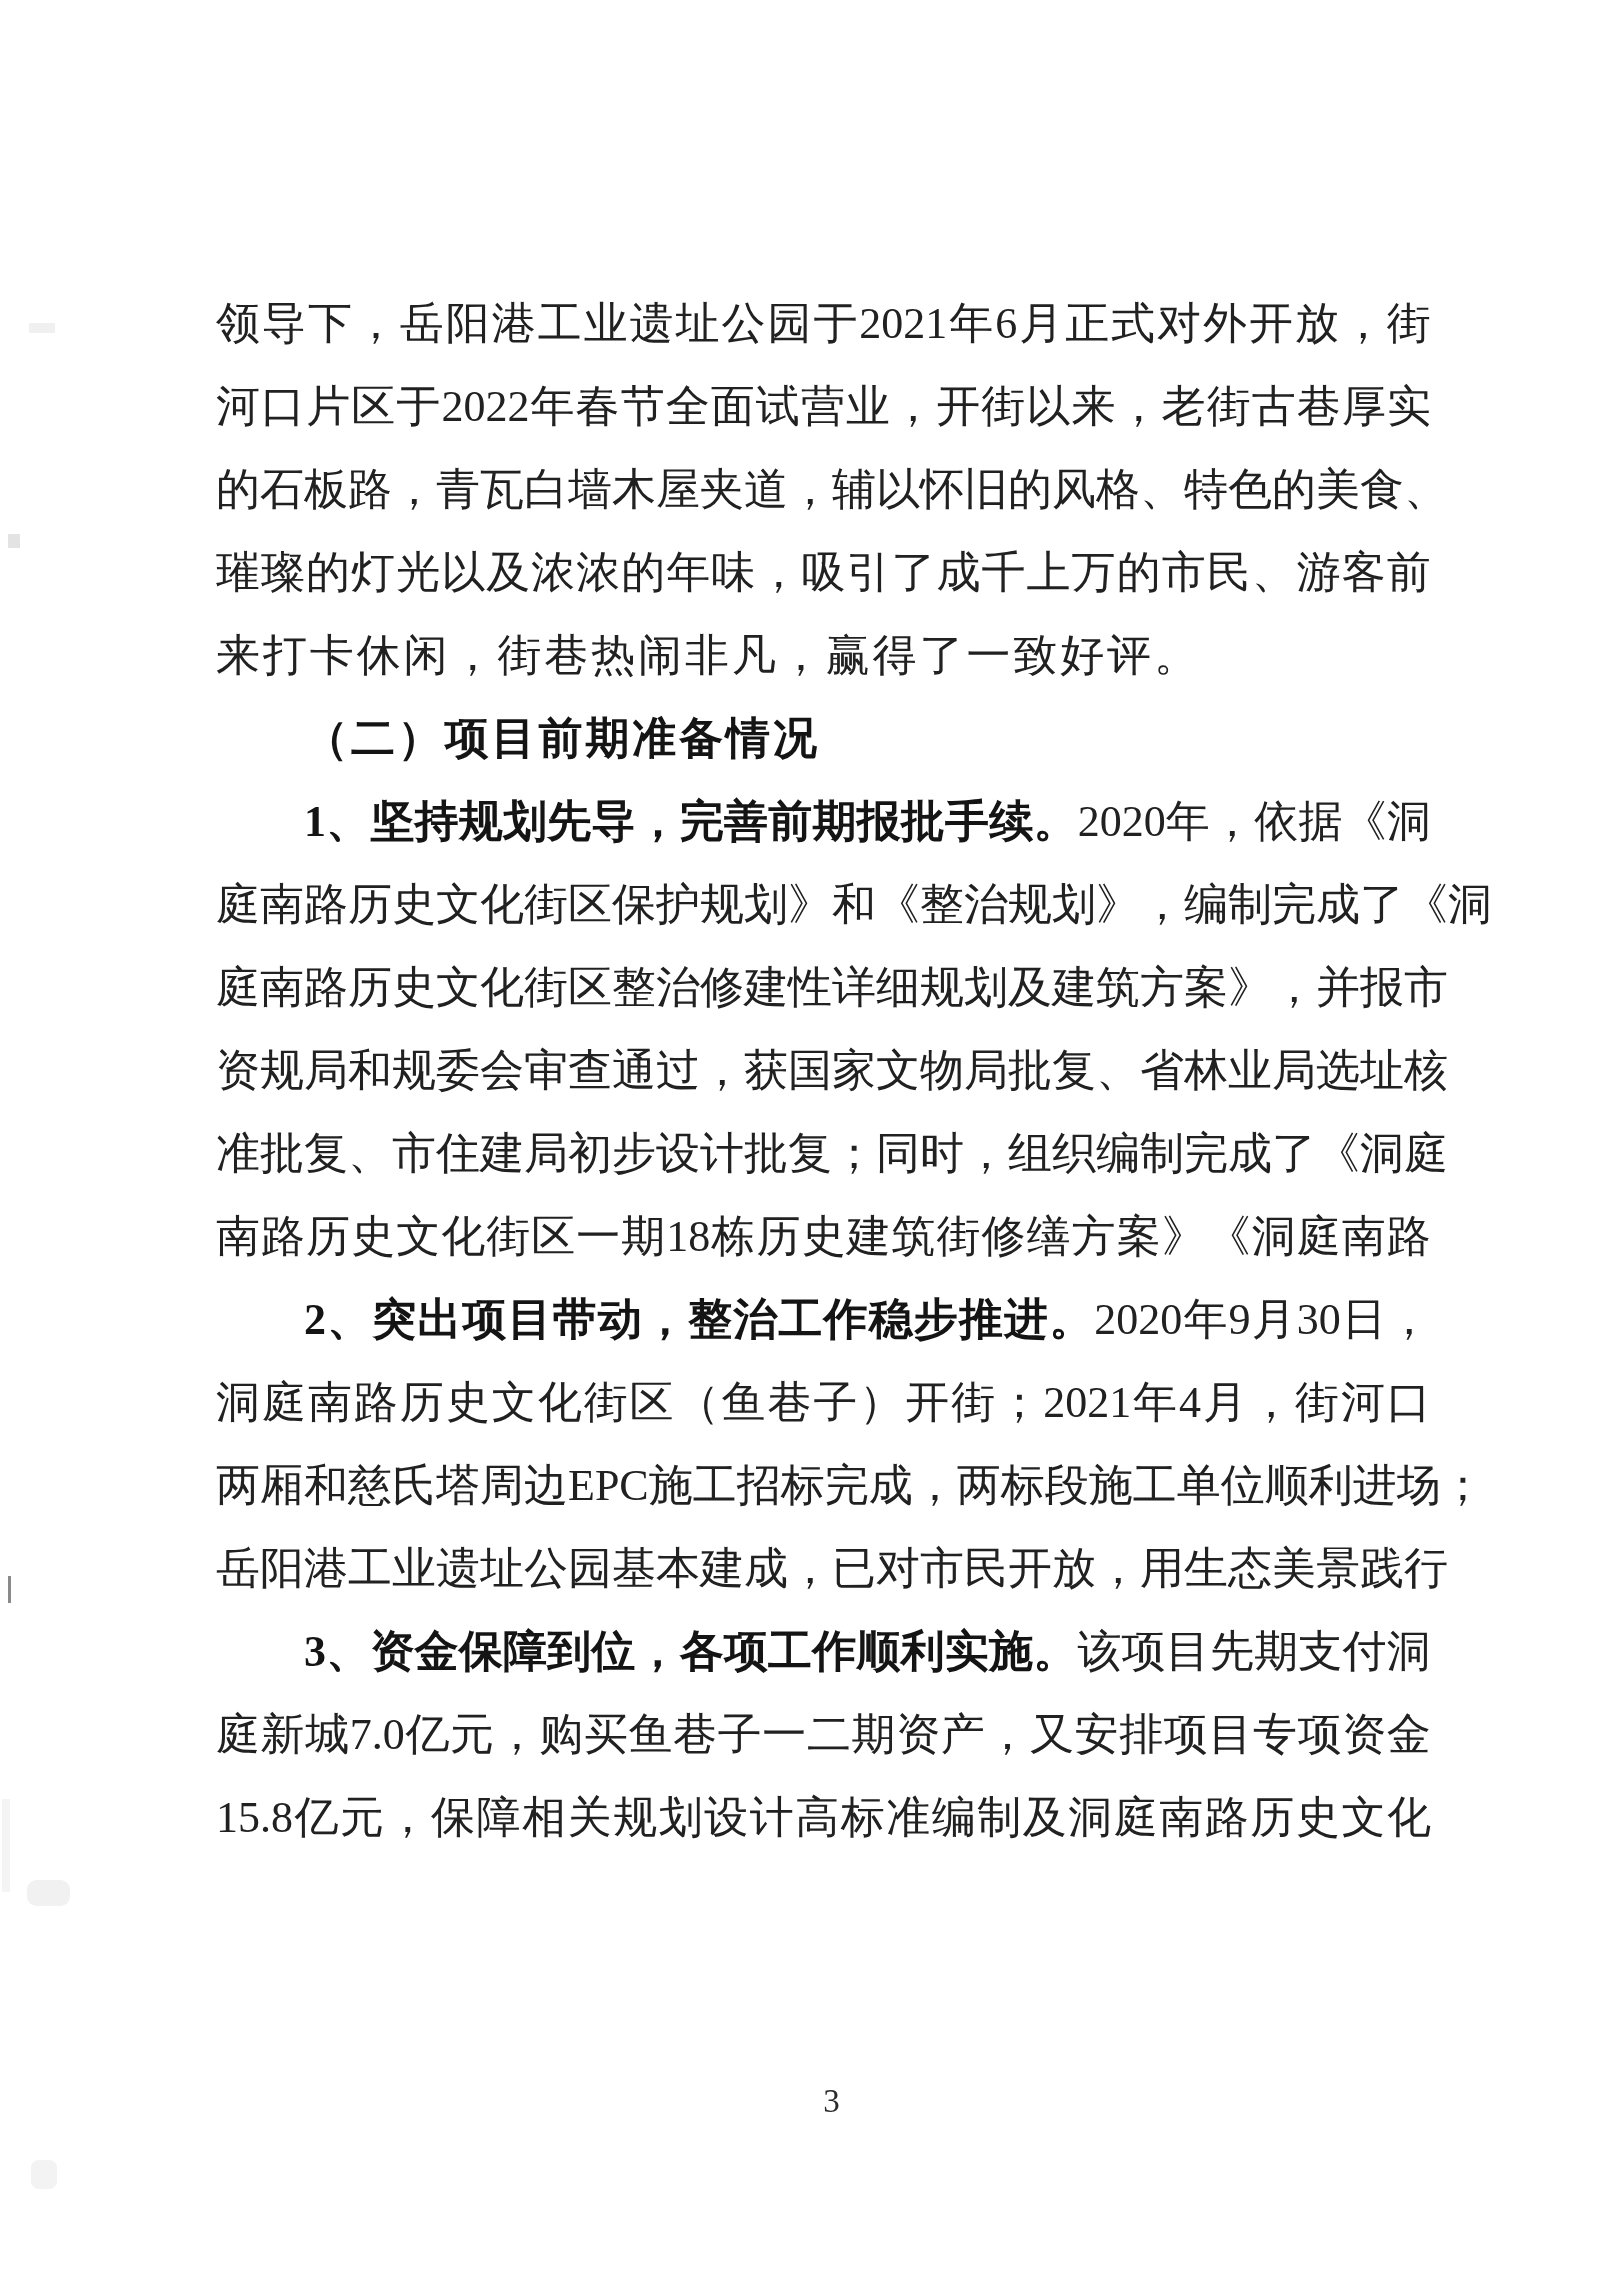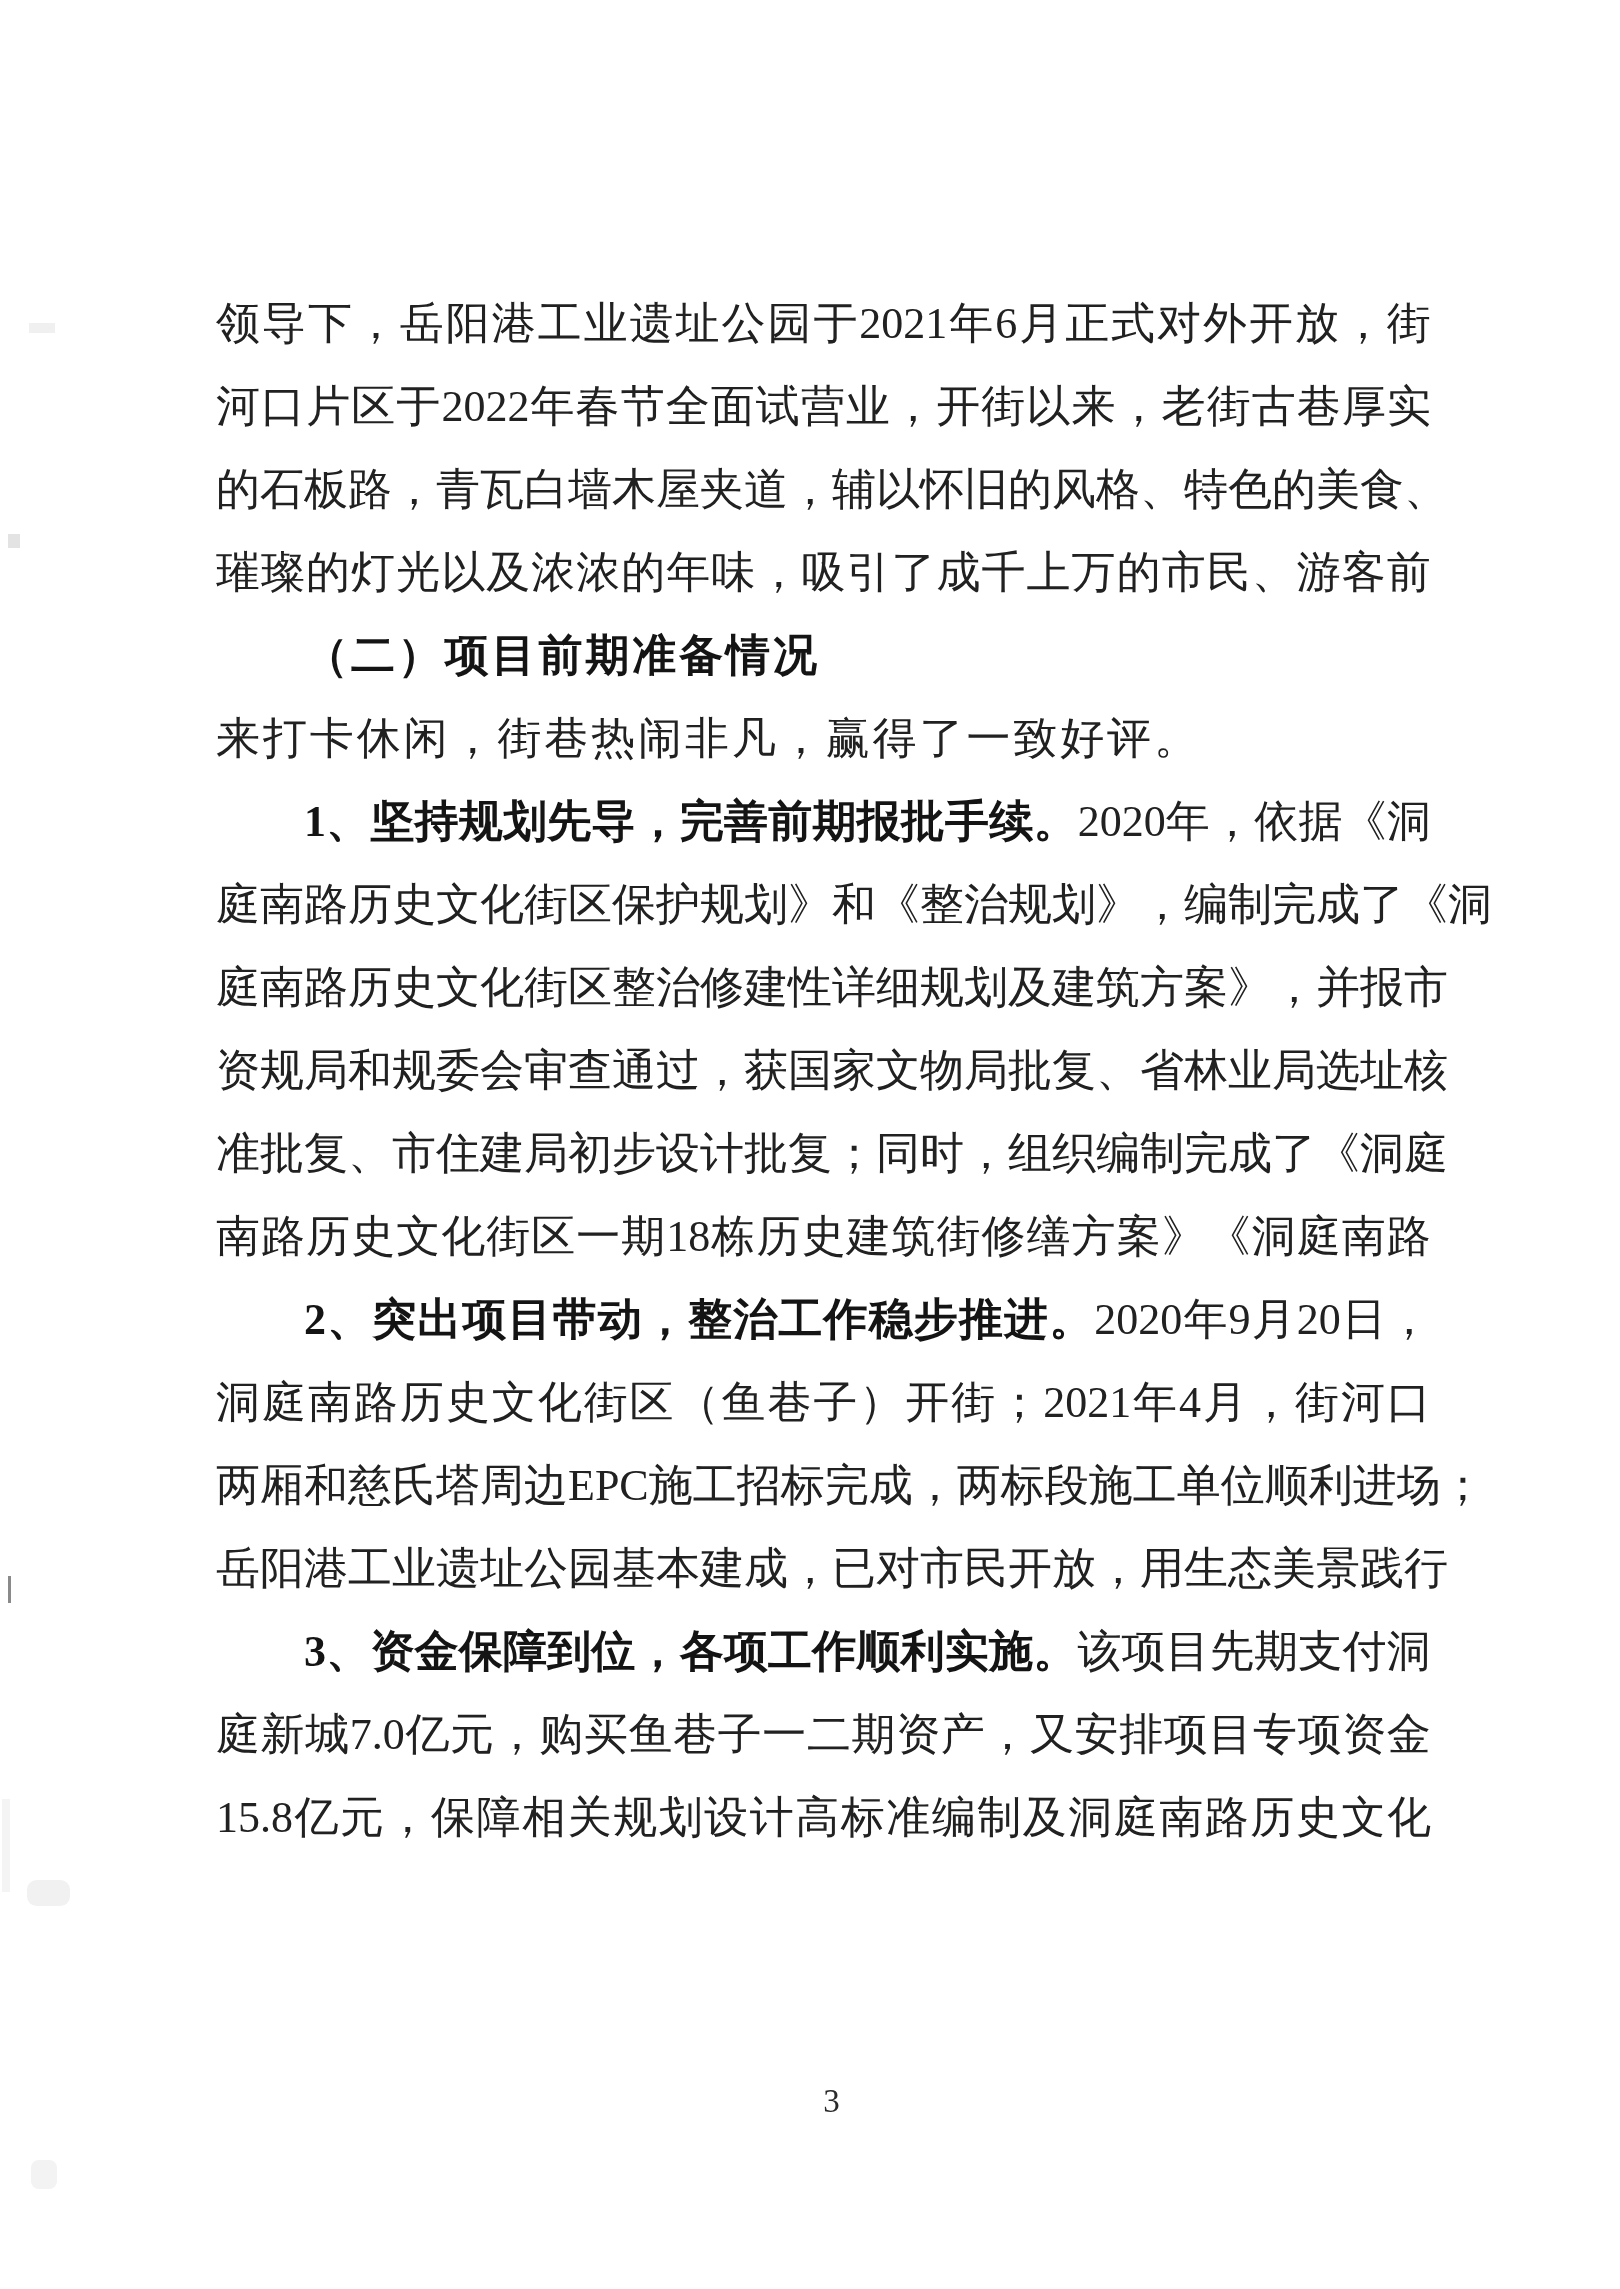--- a/index.html
+++ b/index.html
@@ -182,22 +182,22 @@
         <span>上</span>
         <span>万</span>
         <span>的</span>
         <span>市</span>
         <span>民</span>
         <span>、</span>
         <span>游</span>
         <span>客</span>
         <span>前</span>
       </div>
+      <div class="line"><span>来打卡休闲，街巷热闹非凡，赢得了一致好评。</span></div>
       <div class="line" style="padding-left: 88px;"><span class="bold">（二）项目前期准备情况</span></div>
-      <div class="line"><span>来打卡休闲，街巷热闹非凡，赢得了一致好评。</span></div>
       <div class="line justify" style="padding-left: 88px;">
         <span class="bold">1</span>
         <span class="bold">、</span>
         <span class="bold">坚</span>
         <span class="bold">持</span>
         <span class="bold">规</span>
         <span class="bold">划</span>
         <span class="bold">先</span>
         <span class="bold">导</span>
         <span class="bold">，</span>
@@ -384,21 +384,21 @@
         <span class="bold">作</span>
         <span class="bold">稳</span>
         <span class="bold">步</span>
         <span class="bold">推</span>
         <span class="bold">进</span>
         <span class="bold">。</span>
         <span>2020</span>
         <span>年</span>
         <span>9</span>
         <span>月</span>
-        <span>20</span>
+        <span>30</span>
         <span>日</span>
         <span>，</span>
       </div>
       <div class="line justify">
         <span>洞</span>
         <span>庭</span>
         <span>南</span>
         <span>路</span>
         <span>历</span>
         <span>史</span>

